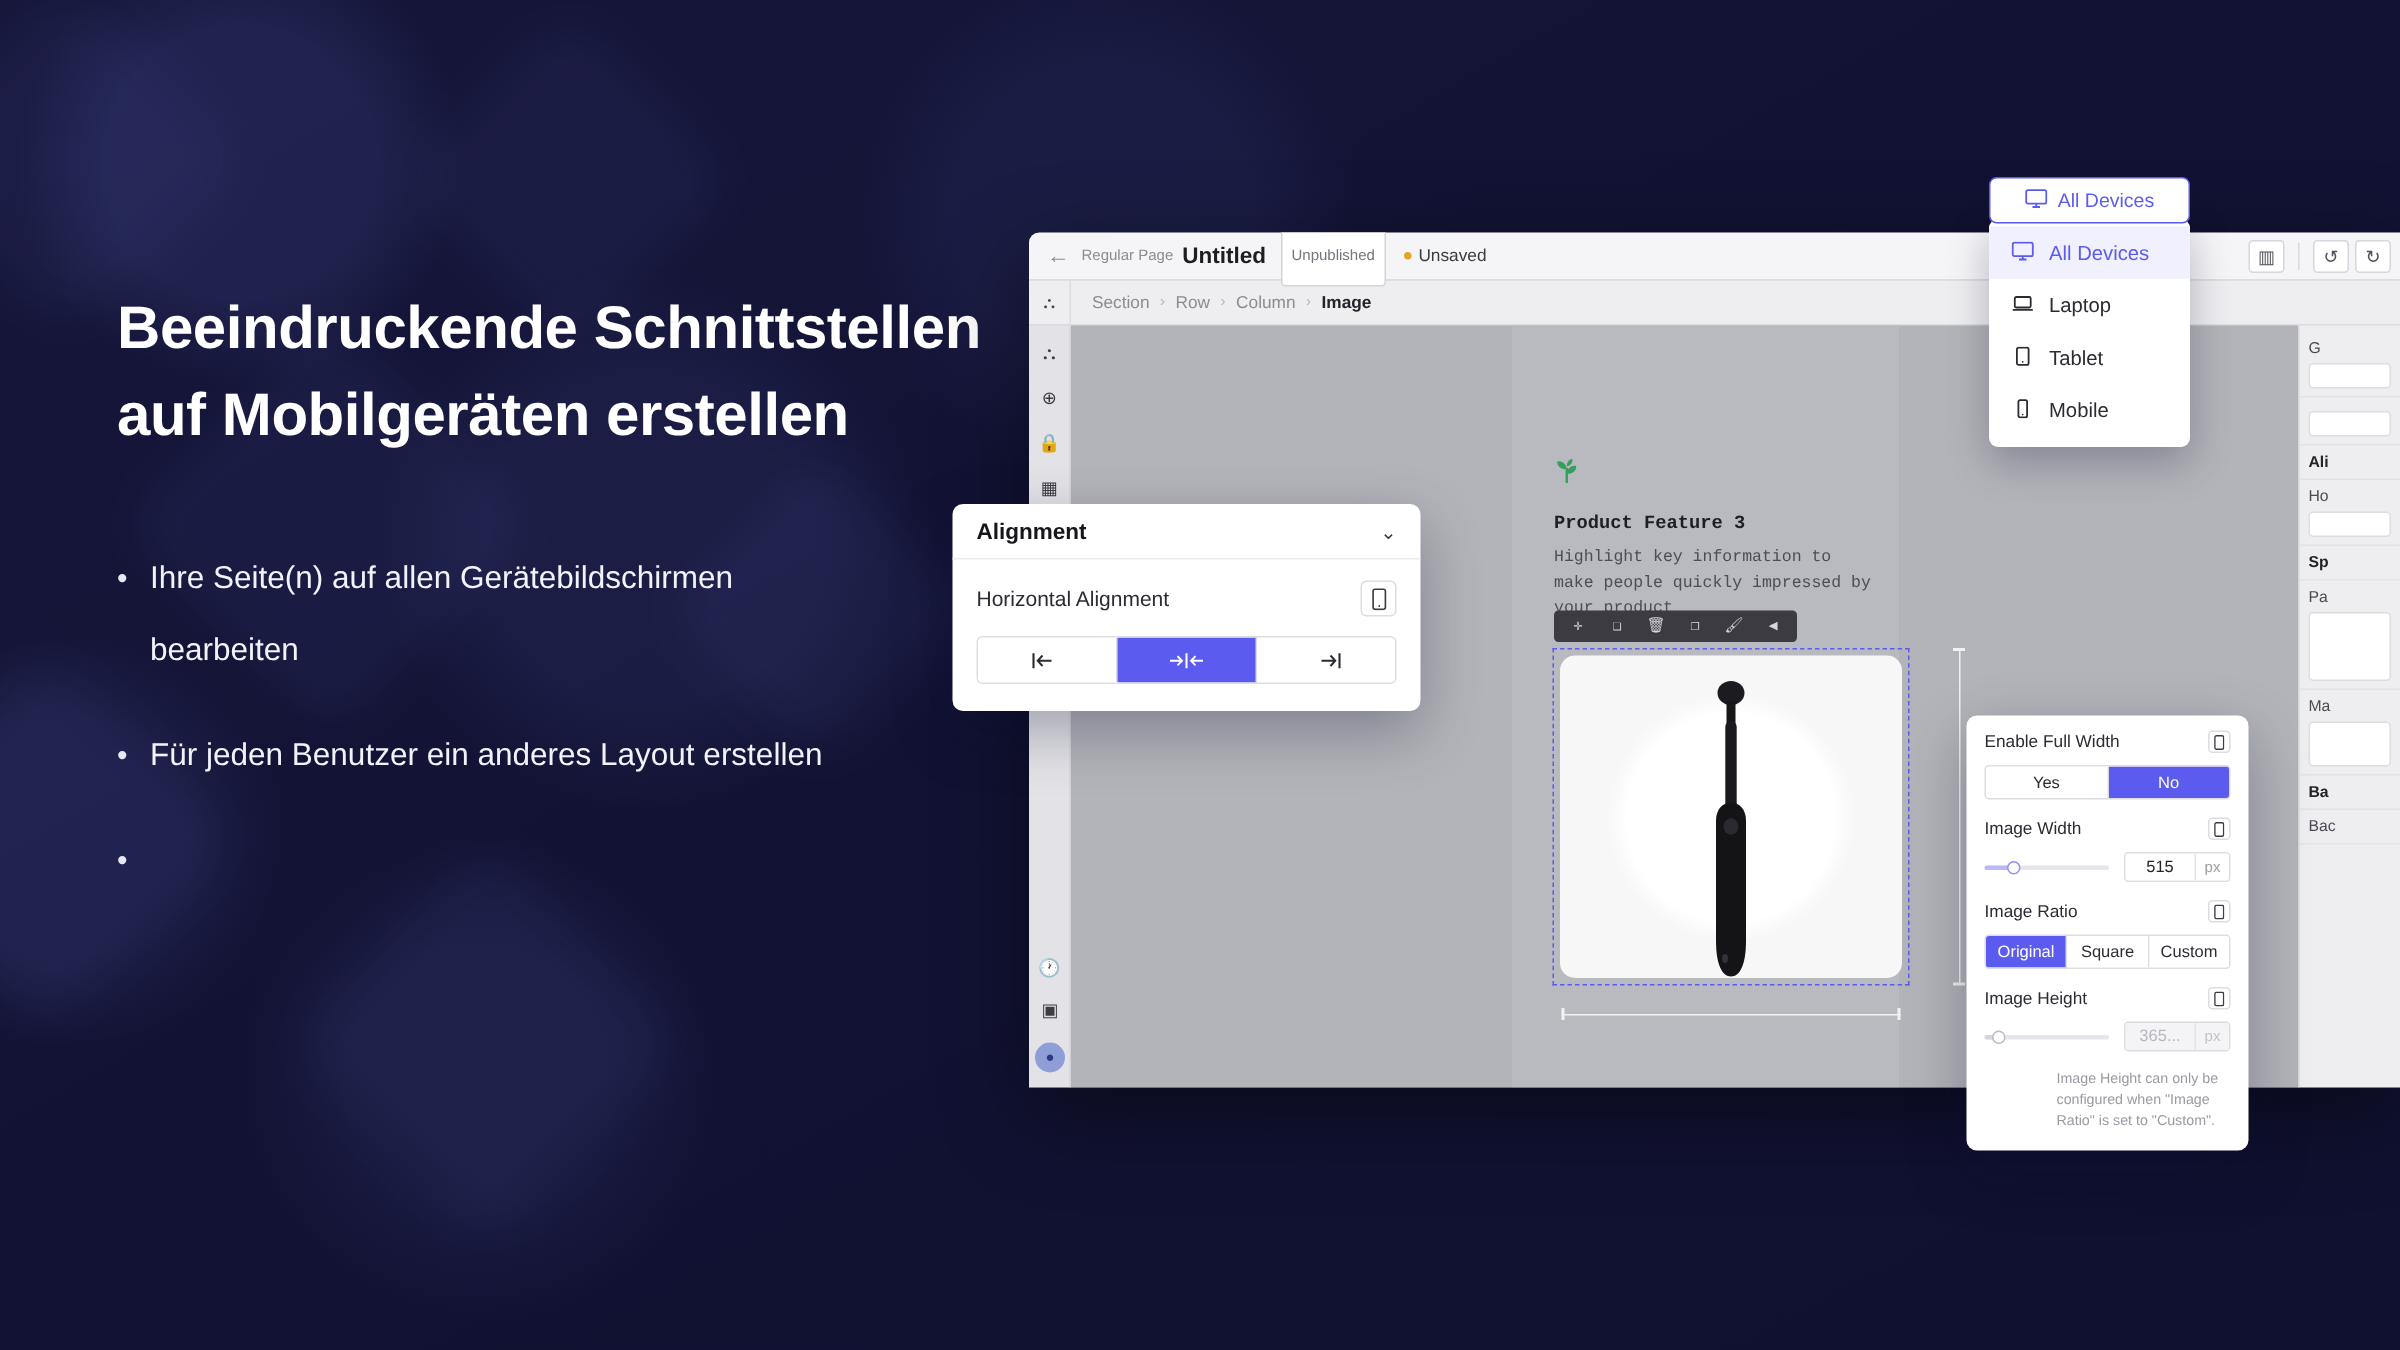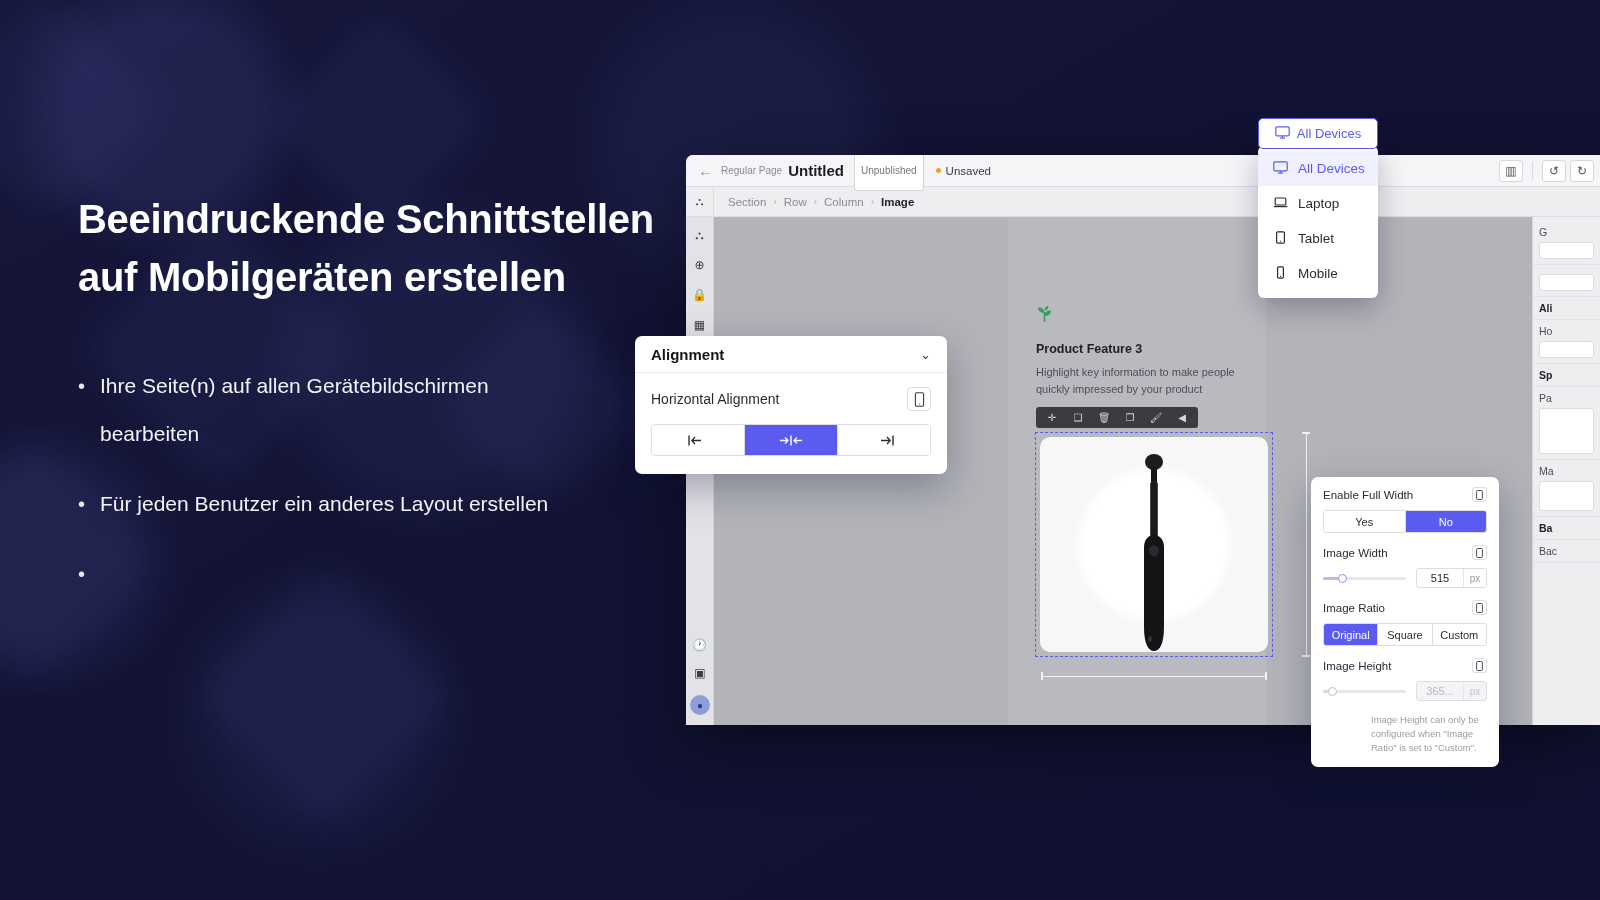--- a/index.html
+++ b/index.html
@@ -114,21 +114,21 @@
     padding-top: 12px; gap: 18px; position: relative;
   }
   .rail-ic { color: #3c3c45; font-size: 12px; line-height: 1; }
   .rail-bottom { position: absolute; bottom: 10px; left: 0; width: 28px; display: flex; flex-direction: column; align-items: center; gap: 16px; }
   .avatar {
     width: 20px; height: 20px; border-radius: 50%;
     background: #8e9fd8; display: flex; align-items: center; justify-content: center;
     font-size: 10px; color: #2d3a86;
   }
 
-  .canvas { flex: 1; background: #b3b4b9; position: relative; overflow: hidden; }
+  .canvas { flex: 1; background: #b3b4b9; position: relative; overflow: hidden; font-family: Liberation Mono, monospace; }
   .page {
     position: absolute; left: 294px; top: 0; width: 258px; height: 100%;
     background: #b9babf;
   }
   .leaf { position: absolute; left: 322px; top: 88px; font-size: 17px; color: #34a05b; }
   .pf-title { position: absolute; left: 322px; top: 125px; font-size: 12.5px; font-weight: 700; color: #1e1e24; }
   .pf-desc { position: absolute; left: 322px; top: 147px; width: 216px; font-size: 11px; line-height: 17px; color: #4d4d56; }
 
   .elem-toolbar {
     position: absolute; left: 322px; top: 190px;
@@ -159,21 +159,21 @@
   
   .rightpanel {
     width: 68px; background: #eeeef1; border-left: 1px solid #d6d6dc;
     font-size: 10.5px; color: #4a4a53; padding-top: 4px;
   }
   .rp-sec { padding: 5px 6px; border-bottom: 1px solid #e2e2e7; }
   .rp-head { font-weight: 700; color: #23232a; font-size: 10.5px; }
   .rp-stub { height: 17px; background: #fff; border: 1px solid #dcdce1; border-radius: 3px; margin-top: 4px; }
 
   
-  .devwrap { position: absolute; left: 1258px; top: 118px; width: 120px; }
+  .devwrap { position: absolute; left: 1326px; top: 118px; width: 134px; }
   .dev-trigger {
     height: 31px; background: #fff; border: 1.5px solid #5b5bf0; border-radius: 5px;
     display: flex; align-items: center; justify-content: center; gap: 7px;
     color: #5b5bf0; font-size: 13px; position: relative; z-index: 2;
   }
   .dev-menu {
     margin-top: -3px;
     background: #fff; border-radius: 6px;
     box-shadow: 0 10px 28px rgba(10,12,45,0.28);
     padding: 5px 0 7px; position: relative; z-index: 1;

